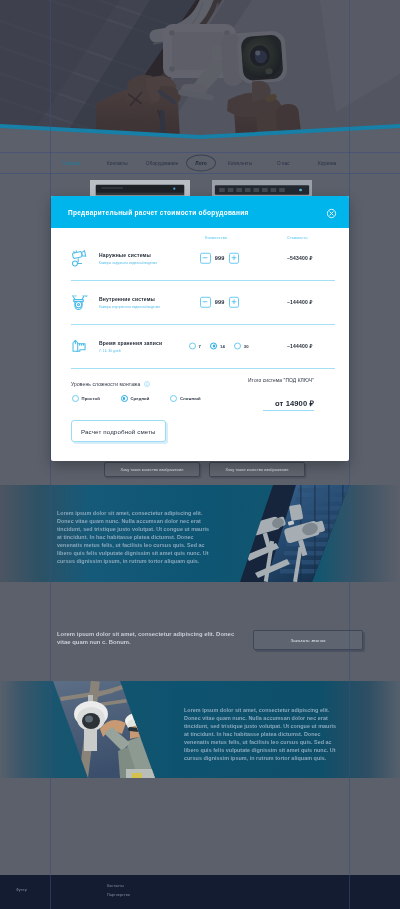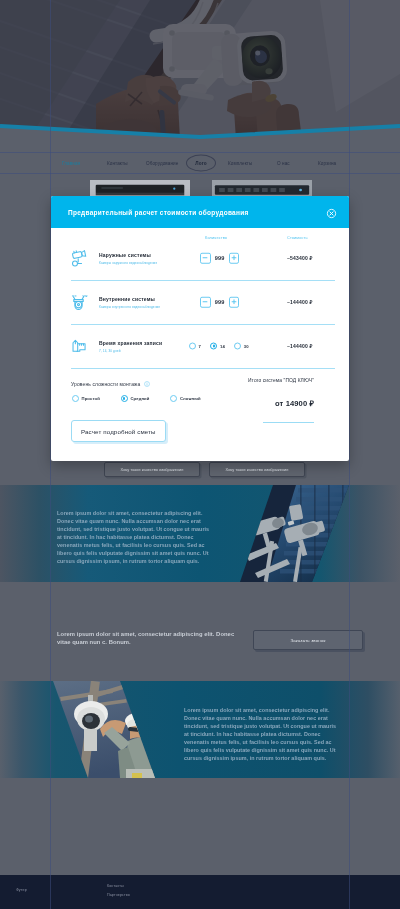--- a/index.html
+++ b/index.html
@@ -66,21 +66,21 @@
   .rdot.on{border-color:#21aee6;}
   .rdot.on:after{content:"";position:absolute;left:1.3px;top:1.3px;width:2.3px;height:2.3px;border-radius:50%;background:#21aee6;}
   .rlbl{font-size:4.2px;color:#2a3240;letter-spacing:.12px;font-weight:bold;}
 
   
   .mf-title{position:absolute;left:20px;top:153px;font-size:4.9px;color:#2a3240;letter-spacing:.16px;display:flex;align-items:center;gap:4px;white-space:nowrap;}
   .mf-radios{position:absolute;left:21px;top:167px;display:flex;align-items:center;gap:21px;}
   .mf-right{position:absolute;left:160px;width:138px;top:150px;text-align:right;padding-right:35px;box-sizing:border-box;}
   .mf-total{font-size:4.9px;color:#2a3240;letter-spacing:.1px;}
   .mf-amount{font-size:7.6px;font-weight:bold;color:#1c2430;letter-spacing:.1px;margin-top:15px;
-             border-bottom:1.3px solid #9bdcf5;padding-bottom:14px;padding-left:12px;display:inline-block;}
+             border-bottom:1.3px solid #9bdcf5;padding-bottom:2px;padding-left:12px;display:inline-block;}
 
   .mbtn{position:absolute;left:20px;top:224px;height:20px;padding:0 9px;
         background:#fff;border:1px solid #9bdbf4;border-radius:3px;
         display:flex;align-items:center;justify-content:center;
         font-size:6.2px;color:#2a3240;letter-spacing:.12px;cursor:pointer;
         box-shadow:2px 2px 0 #d6eefa;white-space:nowrap;}
 
   
   .ubtns{position:absolute;left:104px;top:462px;width:201px;display:flex;gap:9px;z-index:20;}
   .ubtn{flex:1;height:13px;background:#60656f;border:1px solid #3f4552;border-radius:2px;

